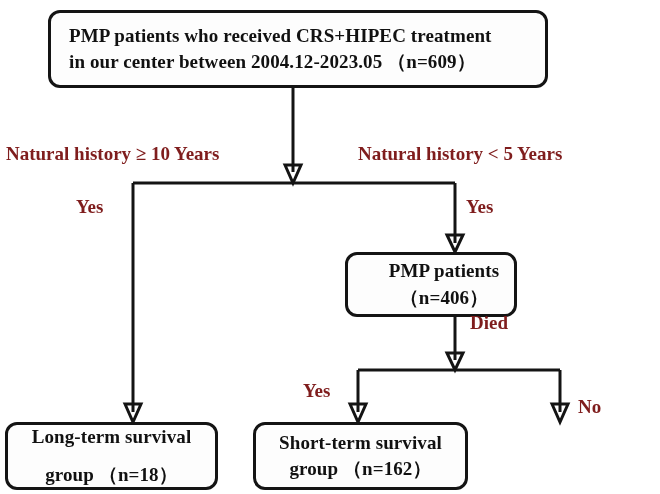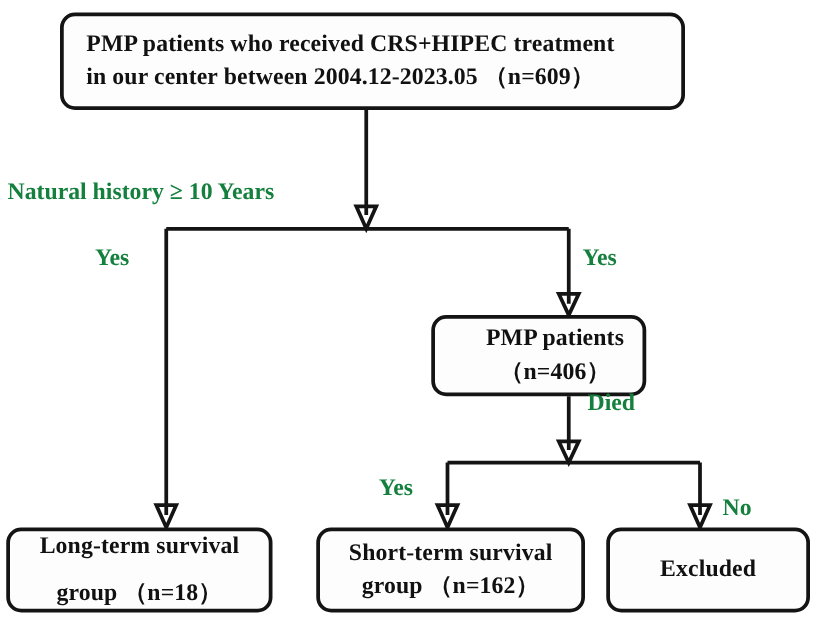--- a/index.html
+++ b/index.html
@@ -70,21 +70,21 @@
   #node-excluded {
     left: 485px;
     top: 422px;
     width: 163px;
     height: 68px;
     font-size: 19px;
   }
   .edge-label {
     position: absolute;
     font-weight: bold;
-    color: #15803d;
+    color: #7f1d1d;
     white-space: nowrap;
     font-size: 19px;
   }
   #label-natural-history-long { left: 6px;   top: 143px; }
   #label-yes-long            { left: 76px;  top: 196px; }
   #label-natural-history-short { left: 358px; top: 143px; }
   #label-yes-short           { left: 466px; top: 196px; }
   #label-died                { left: 470px; top: 312px; }
   #label-yes-died            { left: 303px; top: 380px; }
   #label-no-died             { left: 578px; top: 396px; text-align: center; }
@@ -146,24 +146,22 @@
   <div class="node-box" id="node-long-term">
     <span class="node-line">Long-term survival</span>
     <span class="node-line">group （n=18）</span>
   </div>
 
   <div class="node-box" id="node-short-term">
     <span class="node-line">Short-term survival</span>
     <span class="node-line">group （n=162）</span>
   </div>
 
-  <div class="node-box" id="node-excluded">
-    <span class="node-line">Excluded</span>
-  </div>
 
   <div class="edge-label" id="label-natural-history-long">Natural history ≥ 10 Years</div>
   <div class="edge-label" id="label-yes-long">Yes</div>
+  <div class="edge-label" id="label-natural-history-short">Natural history &lt; 5 Years</div>
   <div class="edge-label" id="label-yes-short">Yes</div>
   <div class="edge-label" id="label-died">Died</div>
   <div class="edge-label" id="label-yes-died">Yes</div>
   <div class="edge-label" id="label-no-died">No</div>
 
 </div>
 
 </body></html>

